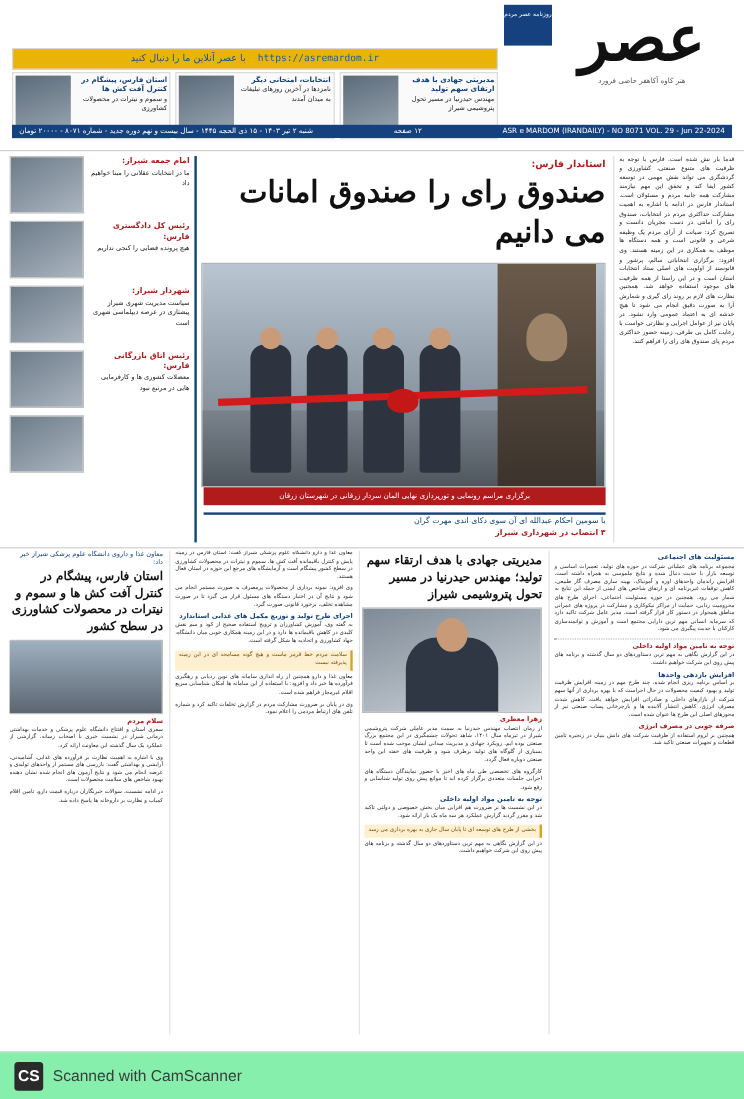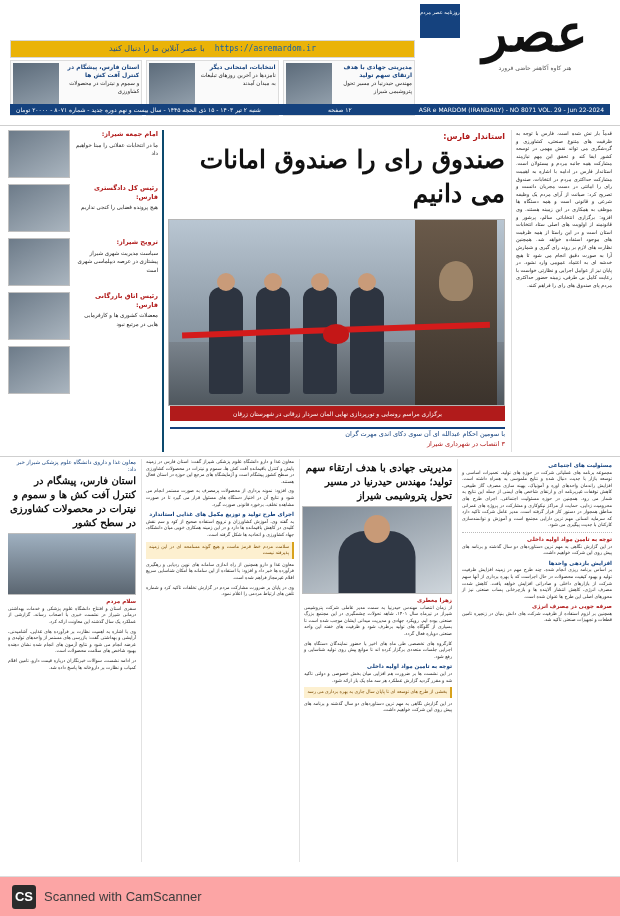--- a/index.html
+++ b/index.html
@@ -249,21 +249,21 @@
   }
   .lead-kicks {
     margin-top: 6px;
     border-top: 2px solid #15427e;
     padding-top: 0;
     font-size: 6.5px;
     line-height: 10px;
     text-align: right;
     color: #15427e;
   }
-  .lead-kicks .red { color: #b11b1b; font-weight: normal; text-align: right; }
+  .lead-kicks .red { color: #b11b1b; font-weight: bold; text-align: right; }
   
   .rail {
     width: 150px;
     flex: none;
     padding-right: 4px;
     border-right: 2px solid #0c4a6e;
   }
   .rail-item {
     display: flex;
     flex-direction: row-reverse;
@@ -385,21 +385,21 @@
     border-right: 2px solid #d8a21c;
     padding: 2px 3px;
     display: block;
     color: #7a4a00;
   }
   
   .scanbar {
     position: absolute;
     left: 0; right: 0; bottom: 0;
     height: 40px;
-    background: #fca5a5;
+    background: #86efac;
     border-top: 1px solid #ddd;
     display: flex;
     align-items: center;
     gap: 8px;
     padding-left: 12px;
     box-sizing: border-box;
     direction: ltr;
   }
   .cs-logo {
     width: 24px; height: 24px;
@@ -510,21 +510,21 @@
       <div class="rail-item">
         <div class="ph"></div>
         <div class="tx">
           <span class="t">رئیس کل دادگستری فارس:</span>
           <span>هیچ پرونده فضایی را کنجی نداریم</span>
         </div>
       </div>
       <div class="rail-item">
         <div class="ph"></div>
         <div class="tx">
-          <span class="t">ترویج شیراز:</span>
+          <span class="t">شهردار شیراز:</span>
           <span>سیاست مدیریت شهری شیراز پیشتازی در عرصه دیپلماسی شهری است</span>
         </div>
       </div>
       <div class="rail-item">
         <div class="ph"></div>
         <div class="tx">
           <span class="t">رئیس اتاق بازرگانی فارس:</span>
           <span>معضلات کشوری ها و کارفرمایی هایی در مرتبع نبود</span>
         </div>
       </div>

